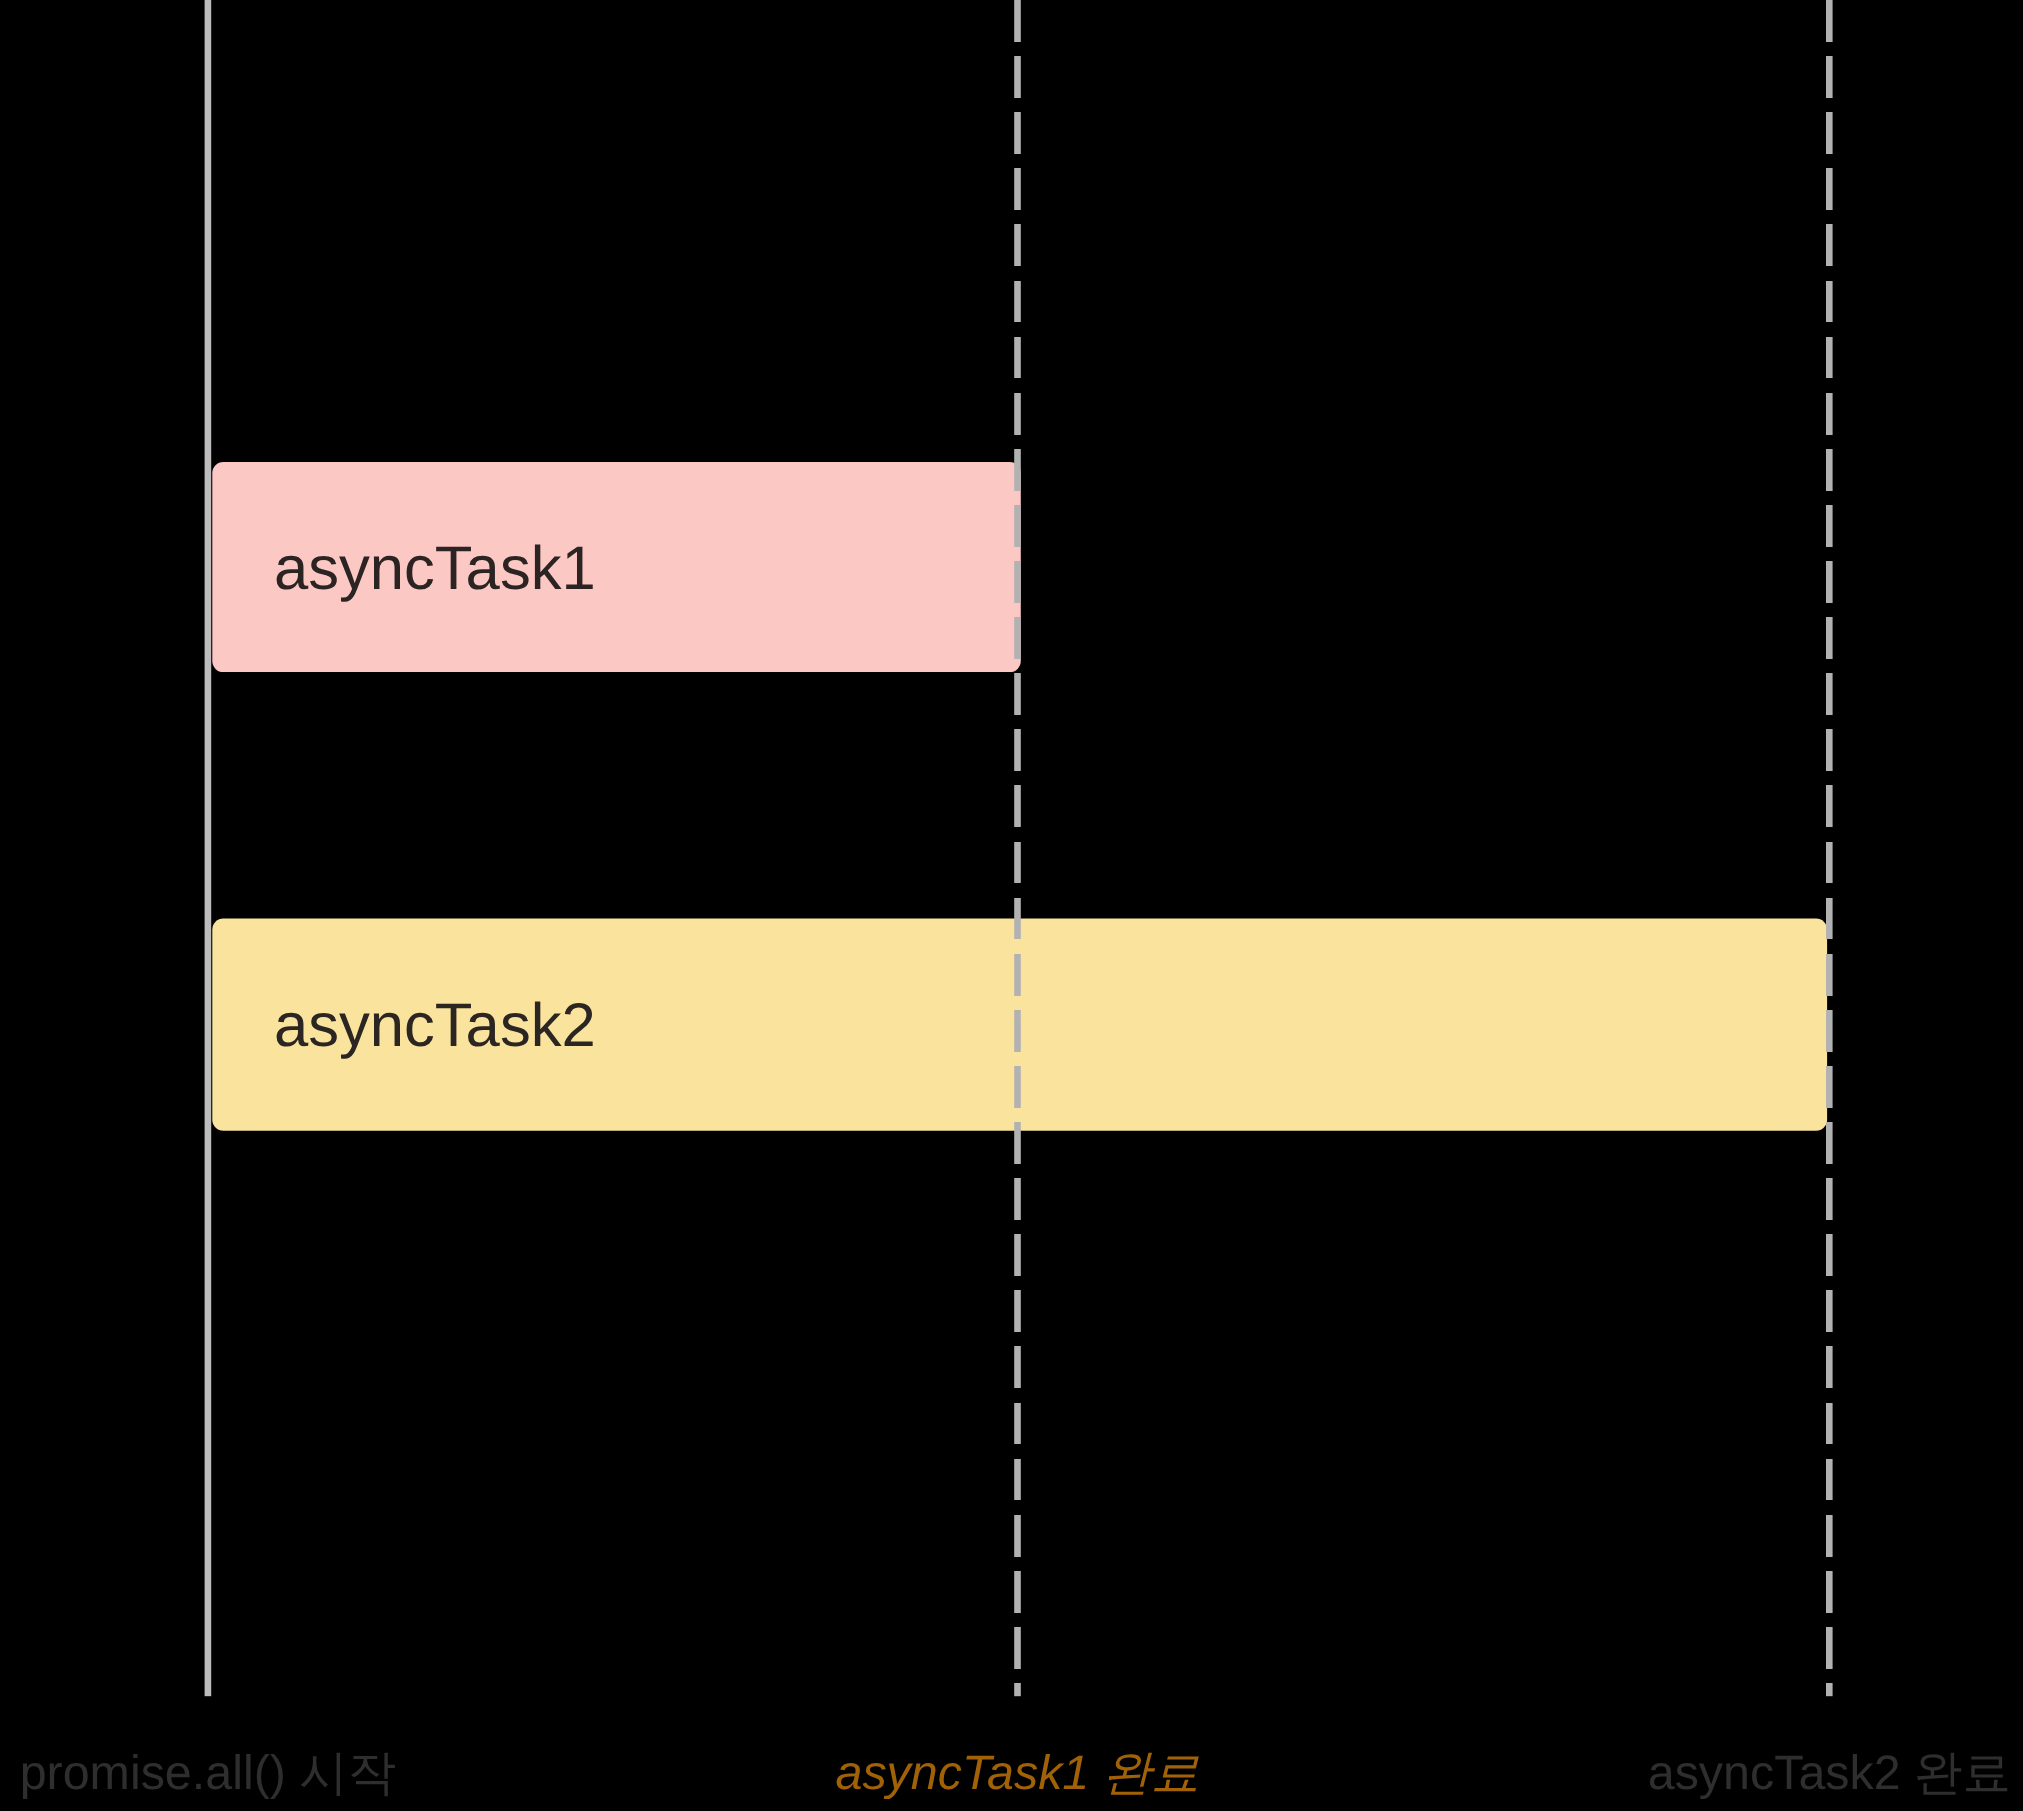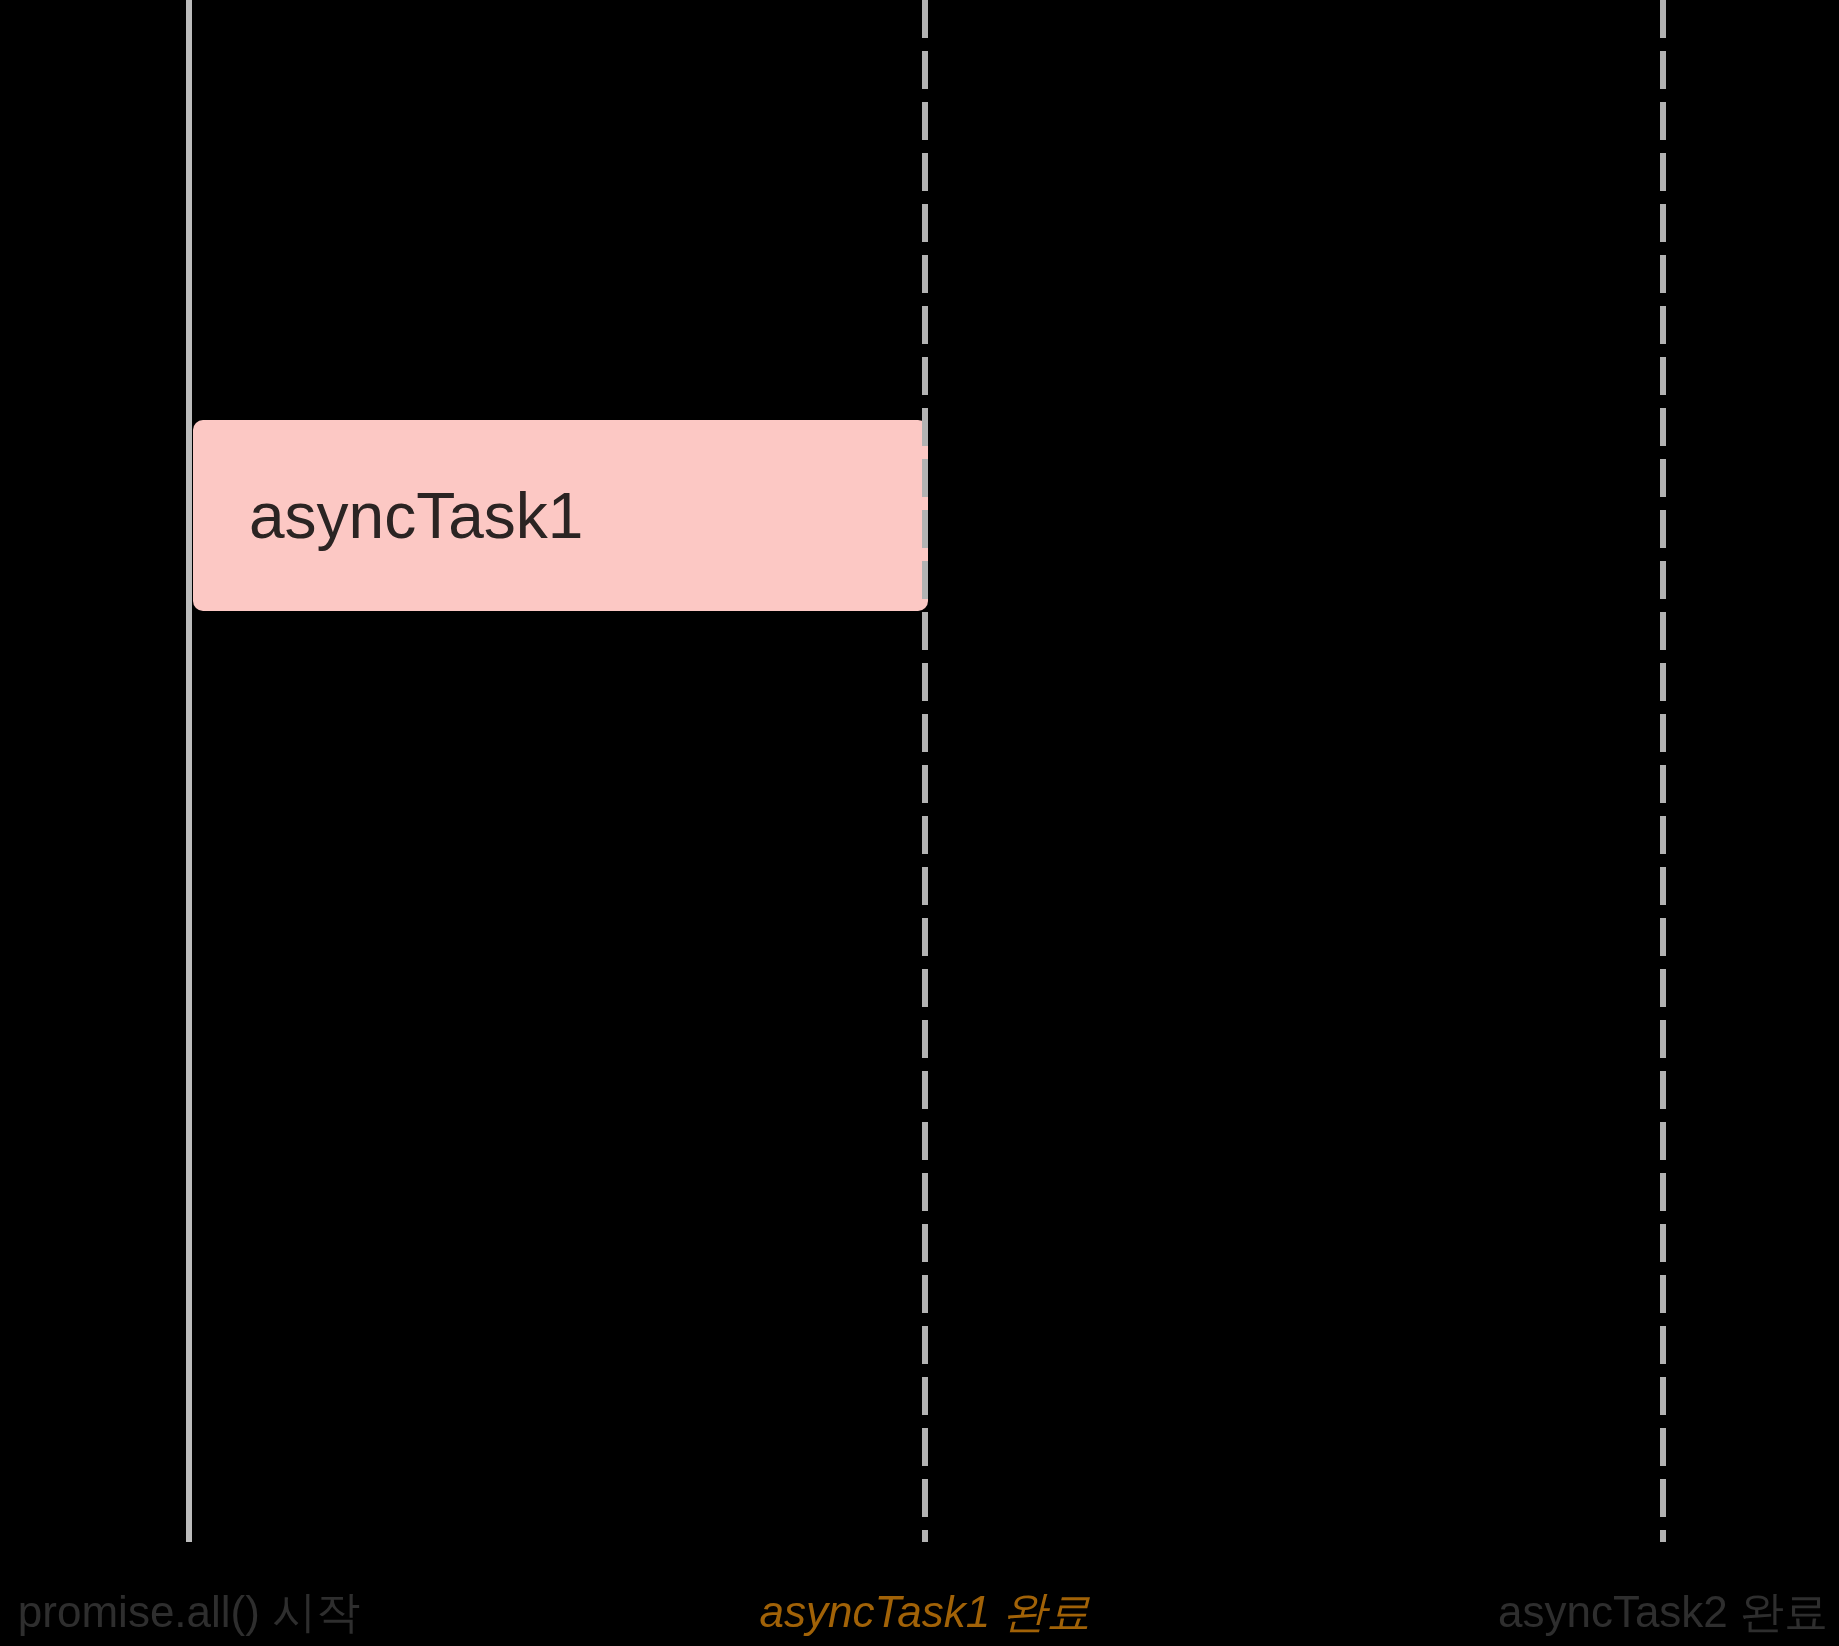--- a/index.html
+++ b/index.html
@@ -50,21 +50,21 @@
     top: 420px;
     width: 735px;
     height: 191px;
   }
   #task-bar-2 {
     top: 835px;
     width: 1468px;
     height: 193px;
   }
   .task-label {
-    font-size: 64px;
+    font-size: 56px;
     font-weight: 500;
     letter-spacing: 0px;
     white-space: nowrap;
     text-align: right;
   }
   .milestone-label {
     position: absolute;
     top: 1584px;
     transform: translateX(-50%);
     font-size: 44px;
@@ -83,20 +83,23 @@
 <div id="canvas">
 
   <div id="start-line" class="vline solid"></div>
   <div id="t1-done-line" class="vline dashed"></div>
   <div id="t2-done-line" class="vline dashed"></div>
 
   <div id="task-bar-1" class="task-bar" style="background: rgb(252, 200, 196);">
     <span class="task-label" style="color: rgb(43, 36, 35);">asyncTask1</span>
   </div>
 
+  <div id="task-bar-2" class="task-bar" style="background: rgb(250, 228, 157);">
+    <span class="task-label" style="color: rgb(43, 38, 34);">asyncTask2</span>
+  </div>
 
   <div id="milestone-label-0" class="milestone-label" style="color: rgb(46, 46, 46);">promise.all() 시작</div>
 
   <div id="milestone-label-1" class="milestone-label" style="color: #a16207; font-style: italic;">asyncTask1 완료</div>
 
   <div id="milestone-label-2" class="milestone-label" style="color: rgb(46, 46, 46);">asyncTask2 완료</div>
 
 </div>
 
 </body></html>

